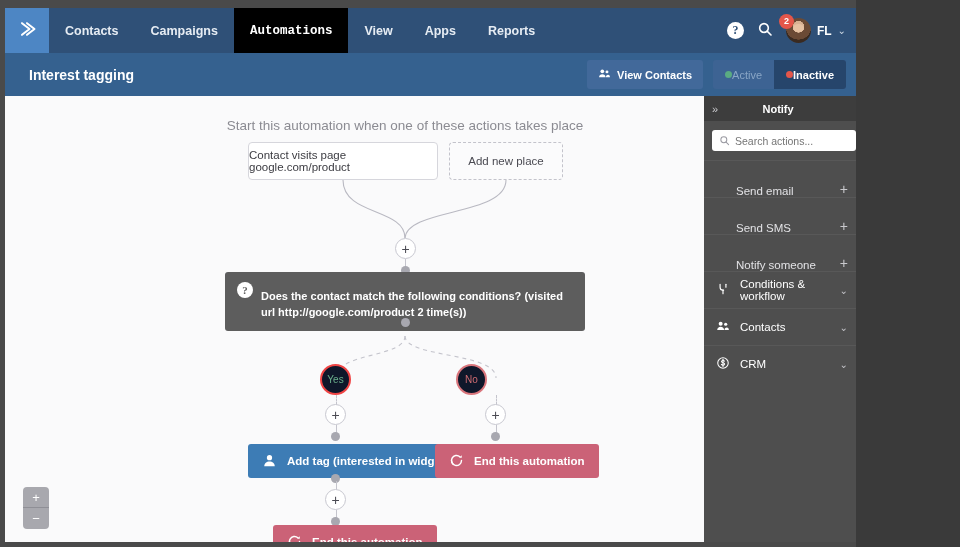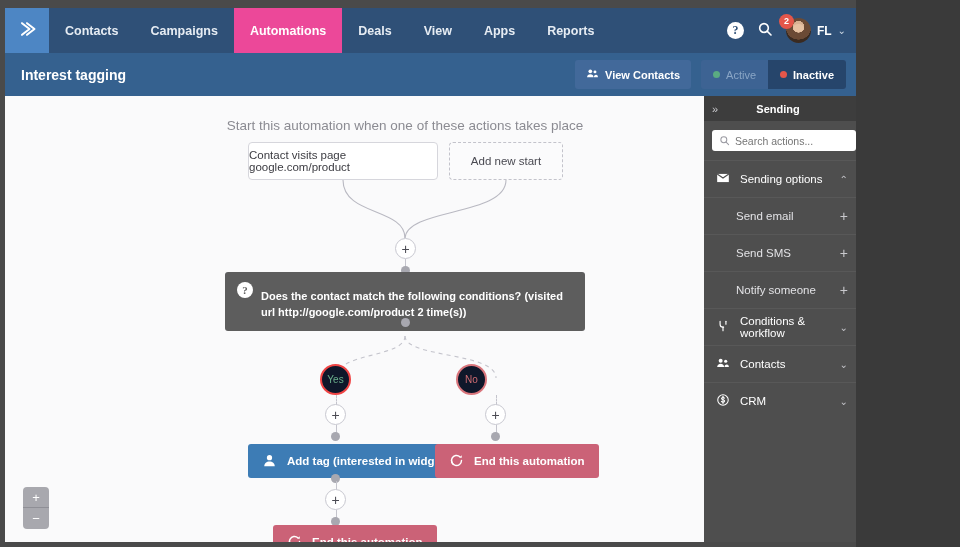--- a/index.html
+++ b/index.html
@@ -25,21 +25,21 @@
     width: 44px; background: #4d86c4;
     display: flex; align-items: center; justify-content: center;
     color: #fff; flex-shrink: 0; cursor: pointer;
   }
   .logo svg { width: 20px; height: 20px; }
   .navitem {
     display: flex; align-items: center; padding: 0 16px;
     color: #e6ecf3; font-size: 12.5px; font-weight: bold;
     cursor: pointer; white-space: nowrap;
   }
-  .navitem.active { background: #ec4899; color: #ffffff; }
+  .navitem.active { background: #000000; color: #ffffff; font-family: Liberation Mono, monospace; }
   .nav-right {
     margin-left: auto; display: flex; align-items: center;
     padding-right: 10px; gap: 13px;
   }
   .icon-btn {
     color: #ffffff; display: flex; align-items: center; justify-content: center;
     cursor: pointer;
   }
   .help-circle {
     width: 17px; height: 17px; border-radius: 50%;
@@ -64,33 +64,33 @@
     background: #e4564a; color: #fff;
     font-size: 9px; font-weight: bold; line-height: 15px; text-align: center;
   }
   .userinit { color: #ffffff; font-size: 12px; font-weight: bold; }
   .chev { color: #cfd9e4; font-size: 10px; }
 
   
   .subhead {
     position: absolute; left: 5px; top: 53px; right: 0; height: 43px;
     background: #35618f;
-    display: flex; align-items: center; padding: 0 10px 0 16px;
+    display: flex; align-items: center; padding: 0 10px 0 24px;
   }
   .page-title { color: #ffffff; font-size: 14px; font-weight: bold; }
   .subhead-right { margin-left: auto; display: flex; gap: 10px; }
   .btn-viewcontacts {
     background: #42699a; color: #fff; border: none; border-radius: 3px;
     font-size: 11px; font-weight: bold; font-family: inherit;
     padding: 7px 11px; display: flex; align-items: center; gap: 6px; cursor: pointer;
   }
   .btn-viewcontacts svg { width: 13px; height: 13px; }
   .toggle { display: flex; border-radius: 3px; overflow: hidden; background: #3d6393; }
   .toggle > div {
-    display: flex; align-items: center; gap: 6px;
+    display: flex; align-items: center; gap: 0;
     padding: 8px 12px; font-size: 11px; cursor: pointer;
   }
   .toggle .tg-inactive { color: #8aa6c6; font-weight: normal; }
   .toggle .tg-active-sel { background: #26456b; color: #ffffff; font-weight: bold; }
   .dot { width: 7px; height: 7px; border-radius: 50%; display: inline-block; }
 
   
   .canvas {
     position: absolute; left: 5px; top: 96px;
     width: 800px; height: 446px;
@@ -199,21 +199,21 @@
   }
   .sb-group {
     height: 37px; display: flex; align-items: center; gap: 10px;
     padding: 0 8px 0 12px; border-top: 1px solid #585858;
     color: #ffffff; font-size: 11.5px; cursor: pointer;
   }
   .sb-group svg { width: 14px; height: 14px; flex-shrink: 0; }
   .sb-group .lbl { flex: 1; }
   .sb-group .cv { color: #c3c3c8; font-size: 10px; }
   .sb-item {
-    height: 37px; display: flex; align-items: center;
+    height: 37px; display: flex; align-items: flex-end;
     padding: 0 8px 0 32px; border-top: 1px solid #585858;
     color: #e2e2e5; font-size: 11.5px; cursor: pointer;
   }
   .sb-item .lbl { flex: 1; }
   .sb-item .plus { color: #c9c9cd; font-size: 14px; }
 </style>
 </head>
 <body>
 
 <div class="app">
@@ -228,23 +228,20 @@
       </span>
     </div>
     <div class="navitem">
         <span>Contacts</span>
       </div>
     <div class="navitem">
         <span>Campaigns</span>
       </div>
     <div class="navitem active">
         <span>Automations</span>
-      </div>
-    <div class="navitem">
-        <span>Deals</span>
       </div>
     <div class="navitem">
         <span>View</span>
       </div>
     <div class="navitem">
         <span>Apps</span>
       </div>
     <div class="navitem">
         <span>Reports</span>
       </div>
@@ -302,21 +299,21 @@
 
       <div class="flow-caption">Start this automation when one of these actions takes place</div>
 
       <div class="node" style="left:243px; top:46px;">
         <div class="start-box">
           <span>Contact visits page google.com/product</span>
         </div>
       </div>
       <div class="node" style="left:444px; top:46px;">
         <div class="start-box dashed">
-          <span>Add new start</span>
+          <span>Add new place</span>
         </div>
       </div>
 
       <svg style="position:absolute; left:0; top:0; width:800px; height:446px; pointer-events:none;">
         <path d="M 338 84 C 338 120, 400 112, 400 142" fill="none" stroke="#b9b9c2" stroke-width="1.1"></path>
         <path d="M 501 84 C 501 120, 402 112, 400 142" fill="none" stroke="#b9b9c2" stroke-width="1.1"></path>
         <path d="M 400 240 C 400 262, 331 256, 331 282" fill="none" stroke="#c4c4cc" stroke-width="1.1" stroke-dasharray="4,4"></path>
         <path d="M 400 240 C 400 262, 491 256, 491 282" fill="none" stroke="#c4c4cc" stroke-width="1.1" stroke-dasharray="4,4"></path>
       </svg>
 
@@ -418,45 +415,35 @@
         <div>+</div>
         <div>−</div>
       </div>
 
     </div>
   </div>
 
   <div class="sidebar">
     <div class="sb-head">
       <div class="sb-collapse">»</div>
-      <div class="sb-title">Sending</div>
+      <div class="sb-title">Notify</div>
     </div>
 
     <div class="sb-search-wrap">
       <div class="sb-search">
         <span>
           <svg viewBox="0 0 24 24" fill="none" stroke="currentColor" stroke-width="2.2" stroke-linecap="round">
             <circle cx="10.5" cy="10.5" r="6.5"></circle>
               <line x1="15.5" y1="15.5" x2="21" y2="21"></line>
           </svg>
         </span>
         <input type="text" placeholder="Search actions..." style="">
       </div>
     </div>
 
-    <div class="sb-group">
-      <span>
-        <svg viewBox="0 0 24 24" fill="currentColor">
-            <path d="M2 5h20v14H2z" fill="currentColor"></path>
-            <path d="M2 5l10 7 10-7" fill="none" stroke="#4e4e4e" stroke-width="2"></path>
-          </svg>
-      </span>
-      <span class="lbl">Sending options</span>
-      <span class="cv">⌃</span>
-    </div>
     <div class="sb-item">
       <span class="lbl">Send email</span>
       <span class="plus">+</span>
     </div>
     <div class="sb-item">
       <span class="lbl">Send SMS</span>
       <span class="plus">+</span>
     </div>
     <div class="sb-item">
       <span class="lbl">Notify someone</span>

